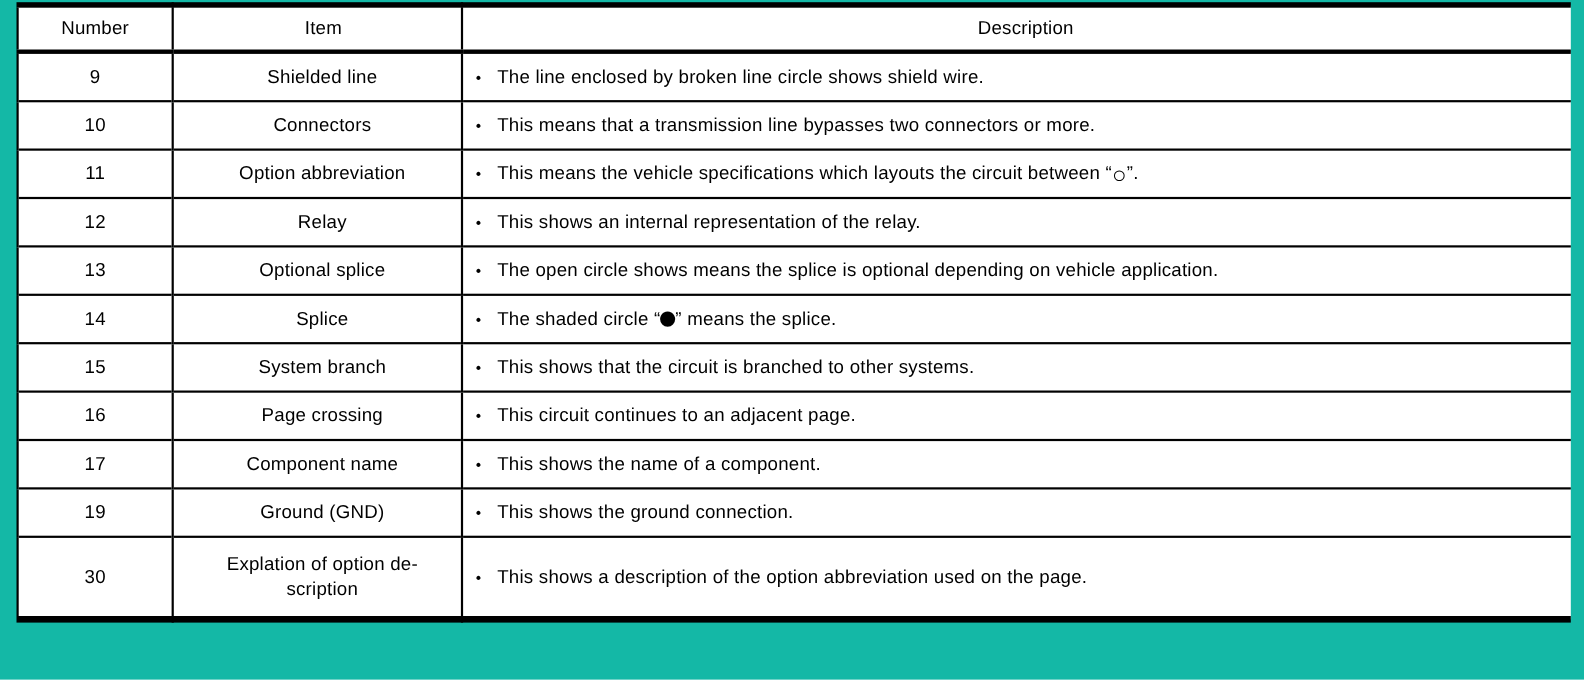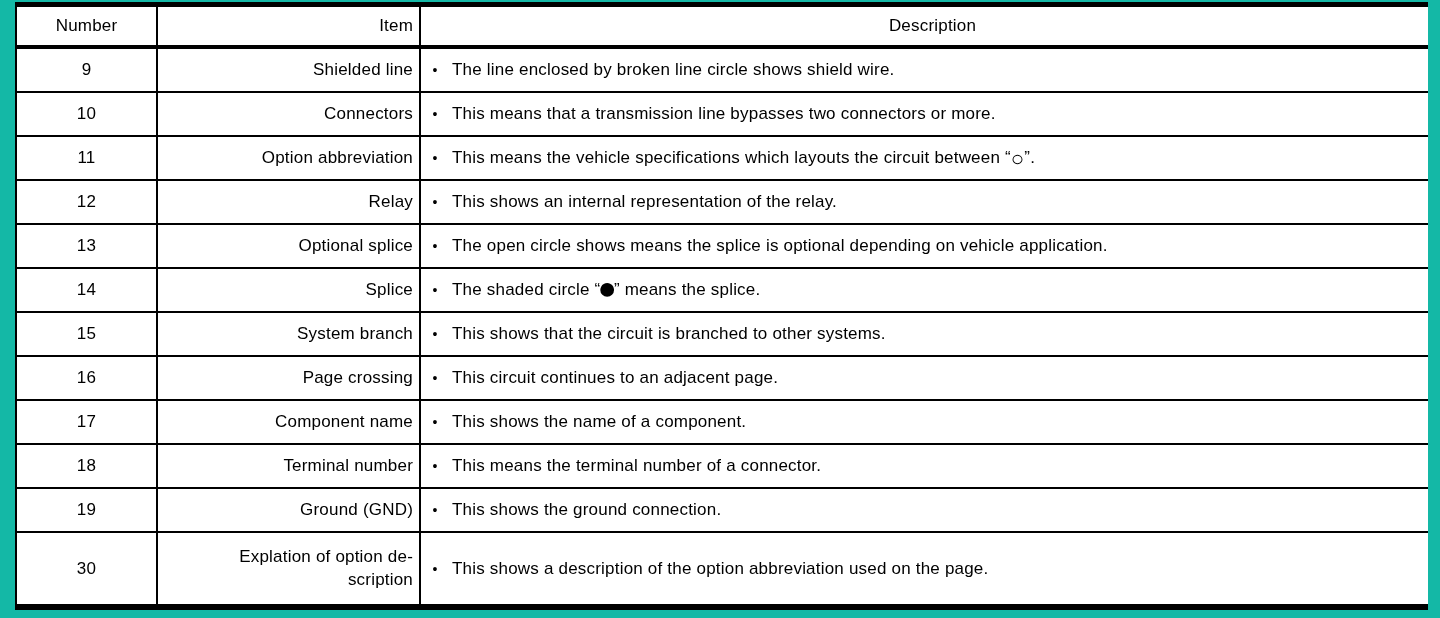--- a/index.html
+++ b/index.html
@@ -47,21 +47,21 @@
   th {
     height: 38px;
     font-weight: normal;
     text-align: center;
     border-bottom: 4px solid #000;
   }
   td { height: 42px; }
   tr.row-tall td { height: 71px; }
   .cell-number { text-align: center; }
   .cell-item {
-    text-align: right;
+    text-align: center;
     padding-left: 15px;
     padding-right: 6px;
     white-space: pre-line;
     line-height: 1.35;
   }
   .cell-desc {
     text-align: left;
     padding-left: 9px;
   }
   .desc-wrap {
@@ -99,21 +99,21 @@
 <div class="page">
   <table class="legend-table">
     <colgroup>
       <col class="c-number">
       <col class="c-item">
       <col class="c-desc">
     </colgroup>
     <thead>
       <tr>
         <th class="cell-number">Number</th>
-        <th class="cell-item" style="text-align:right; padding-left:17px;">Item</th>
+        <th class="cell-item" style="text-align:center; padding-left:17px;">Item</th>
         <th class="cell-desc" style="text-align:center; padding-left:16px;">Description</th>
       </tr>
     </thead>
     <tbody>
       <tr>
         <td class="cell-number">9</td>
         <td class="cell-item">Shielded line</td>
         <td class="cell-desc">
             <span class="desc-wrap">
               <span class="bullet">•</span>
@@ -191,30 +191,20 @@
             </span>
           </td>
       </tr>
       <tr>
         <td class="cell-number">17</td>
         <td class="cell-item">Component name</td>
         <td class="cell-desc">
             <span class="desc-wrap">
               <span class="bullet">•</span>
               <span class="desc-text">This shows the name of a component.</span>
-            </span>
-          </td>
-      </tr>
-      <tr>
-        <td class="cell-number">18</td>
-        <td class="cell-item">Terminal number</td>
-        <td class="cell-desc">
-            <span class="desc-wrap">
-              <span class="bullet">•</span>
-              <span class="desc-text">This means the terminal number of a connector.</span>
             </span>
           </td>
       </tr>
       <tr>
         <td class="cell-number">19</td>
         <td class="cell-item">Ground (GND)</td>
         <td class="cell-desc">
             <span class="desc-wrap">
               <span class="bullet">•</span>
               <span class="desc-text">This shows the ground connection.</span>

